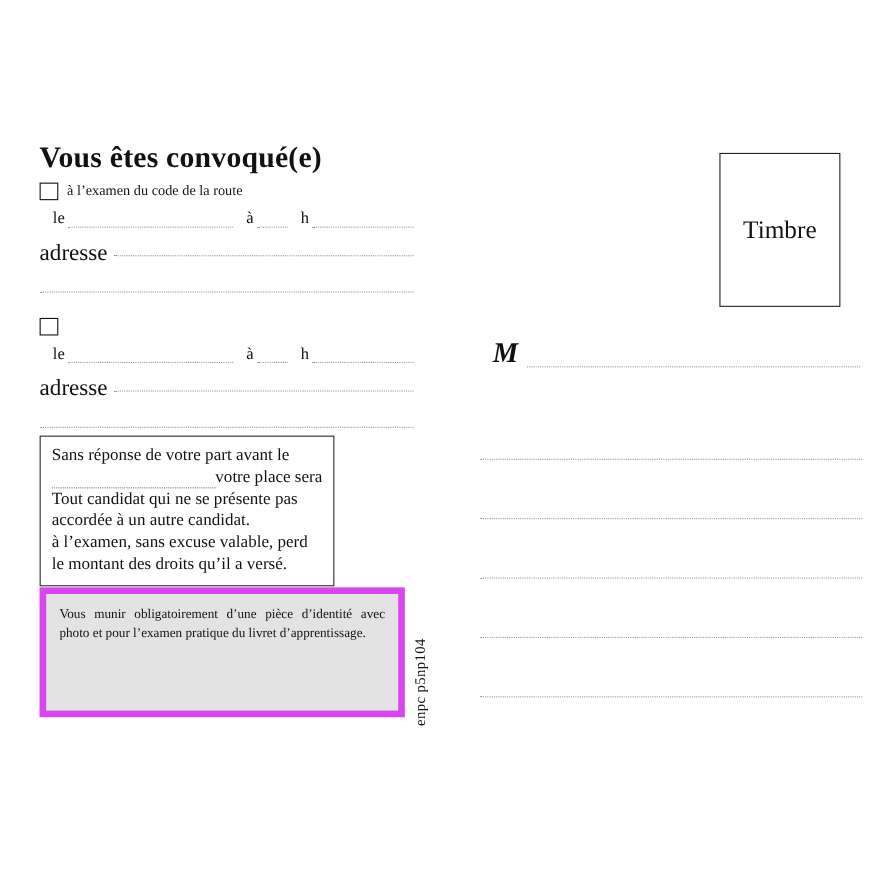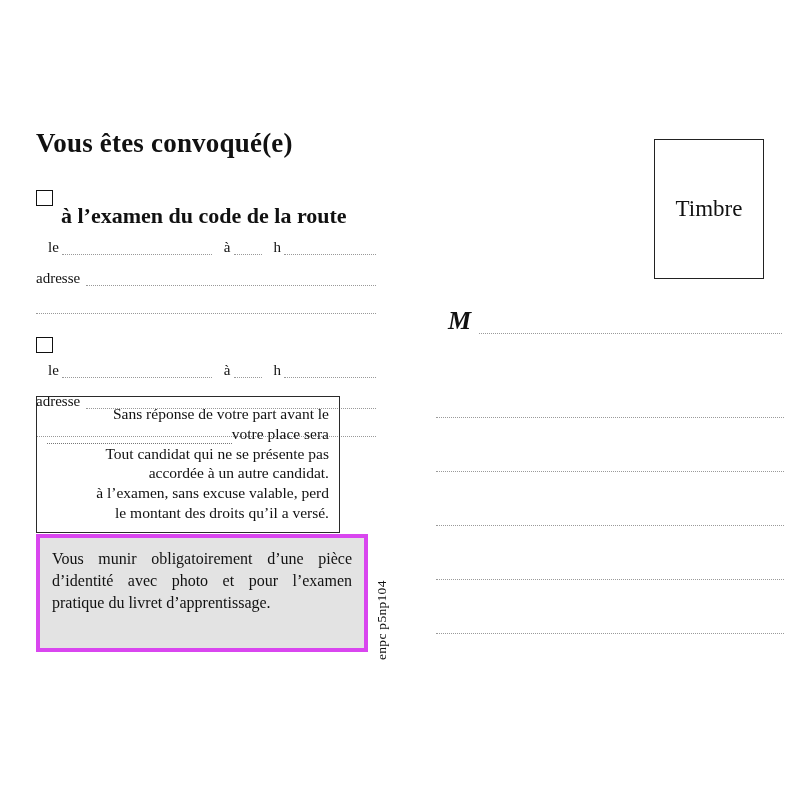--- a/index.html
+++ b/index.html
@@ -50,24 +50,23 @@
     display: inline-block;
     width: 15px;
     height: 14px;
     border: 1.6px solid #111;
     background: #fff;
     flex: 0 0 auto;
     position: relative;
     top: 1px;
   }
   .exam-label {
-    font-size: 22px;
-    font-weight: bold;
-    font-family: "Liberation Serif", serif;
-    margin-top: 38px;
+    font-size: 13px;
+    font-weight: normal;
+    font-family: "Liberation Serif", serif;
   }
 
   
   .field-row {
     display: flex;
     align-items: flex-end;
     font-size: 15px;
     margin-top: 7px;
     height: 19px;
   }
@@ -81,70 +80,69 @@
     flex: 1 1 auto;
     border-bottom: 1px dotted #999;
     height: 13px;
   }
   .dots.short-a { flex: 0 0 150px; }
   .dots.short-h { flex: 0 0 28px; }
   .dots.tail { flex: 1 1 auto; }
 
   .addr-row {
     display: flex;
-    align-items: flex-end;
-    font-size: 15px;
+    align-items: flex-start;
+    font-size: 21px;
     margin-top: 12px;
     height: 19px;
   }
   .addr-row .lbl { flex: 0 0 auto; padding-right: 6px; line-height: 1; }
 
   .addr-row2 {
     margin-top: 14px;
     height: 13px;
     border-bottom: 1px dotted #999;
   }
 
   .spacer-16 { height: 16px; }
 
   
   .notice-box {
     position: absolute;
     left: 36px;
-    width: 304px;
+    width: 268px;
     border: 1px solid #2a2a2a;
     box-sizing: border-box;
     padding: 7px 10px 9px 10px;
     font-size: 15.5px;
     line-height: 1.28;
-    text-align: right;
   }
   #notice-1 { top: 396px; }
   .notice-line-dotted {
     display: flex;
     align-items: flex-end;
     gap: 0;
   }
   .notice-line-dotted .fill {
     flex: 1 1 auto;
     border-bottom: 1px dotted #777;
     height: 13px;
   }
   .notice-line-dotted .txt { flex: 0 0 auto; }
 
   .notice-gray {
     position: absolute;
     left: 36px;
     width: 332px;
     top: 534px;
     background: #e3e3e3;
-    border: 4px solid #d946ef;
+    border: 6px solid #d946ef;
     box-sizing: border-box;
     padding: 10px 12px 14px 12px;
-    font-size: 16px;
+    font-size: 12px;
     line-height: 1.38;
     text-align: justify;
     height: 118px;
   }
 
   .vertical-code {
     position: absolute;
     left: 374px;
     top: 540px;
     width: 22px;

